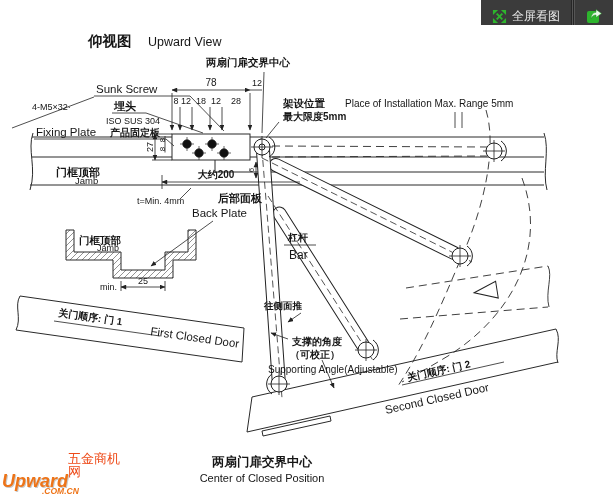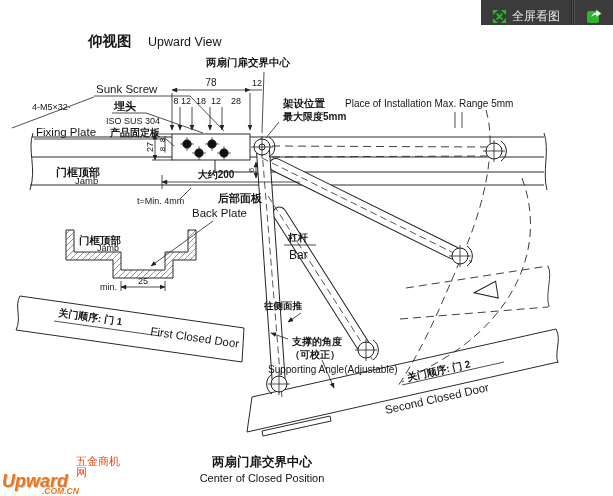--- a/index.html
+++ b/index.html
@@ -13,21 +13,21 @@
   .tb-icon{display:flex;align-items:center;}
   
   svg.diagram{position:absolute;left:0;top:0;}
   svg.diagram text{fill:#161616;}
   .cjk{font-weight:600;}
   
   .wm{position:absolute;left:2px;bottom:1px;width:120px;height:30px;z-index:4;
       font-style:italic;line-height:1;}
   .wm-brand{position:absolute;left:0;bottom:5px;font-size:18px;font-weight:bold;
             color:#ee7418;text-shadow:1px 1px 0 #c9c9c9;}
-  .wm-site{position:absolute;left:66px;bottom:17px;font-size:11px;font-style:normal;color:#ee4a18;margin-left:8px;}
+  .wm-site{position:absolute;left:66px;bottom:17px;font-size:13px;font-style:normal;color:#ee4a18;}
   .wm-domain{position:absolute;left:40px;bottom:0;font-size:8.5px;font-weight:bold;color:#ee7418;}
 </style>
 </head>
 <body>
 
 <div class="stage">
 
   <svg class="diagram" width="613" height="496" viewBox="0 0 613 496">
     <defs>
       <marker id="arrE" orient="auto" markerWidth="8" markerHeight="8" refX="6.5" refY="3">

